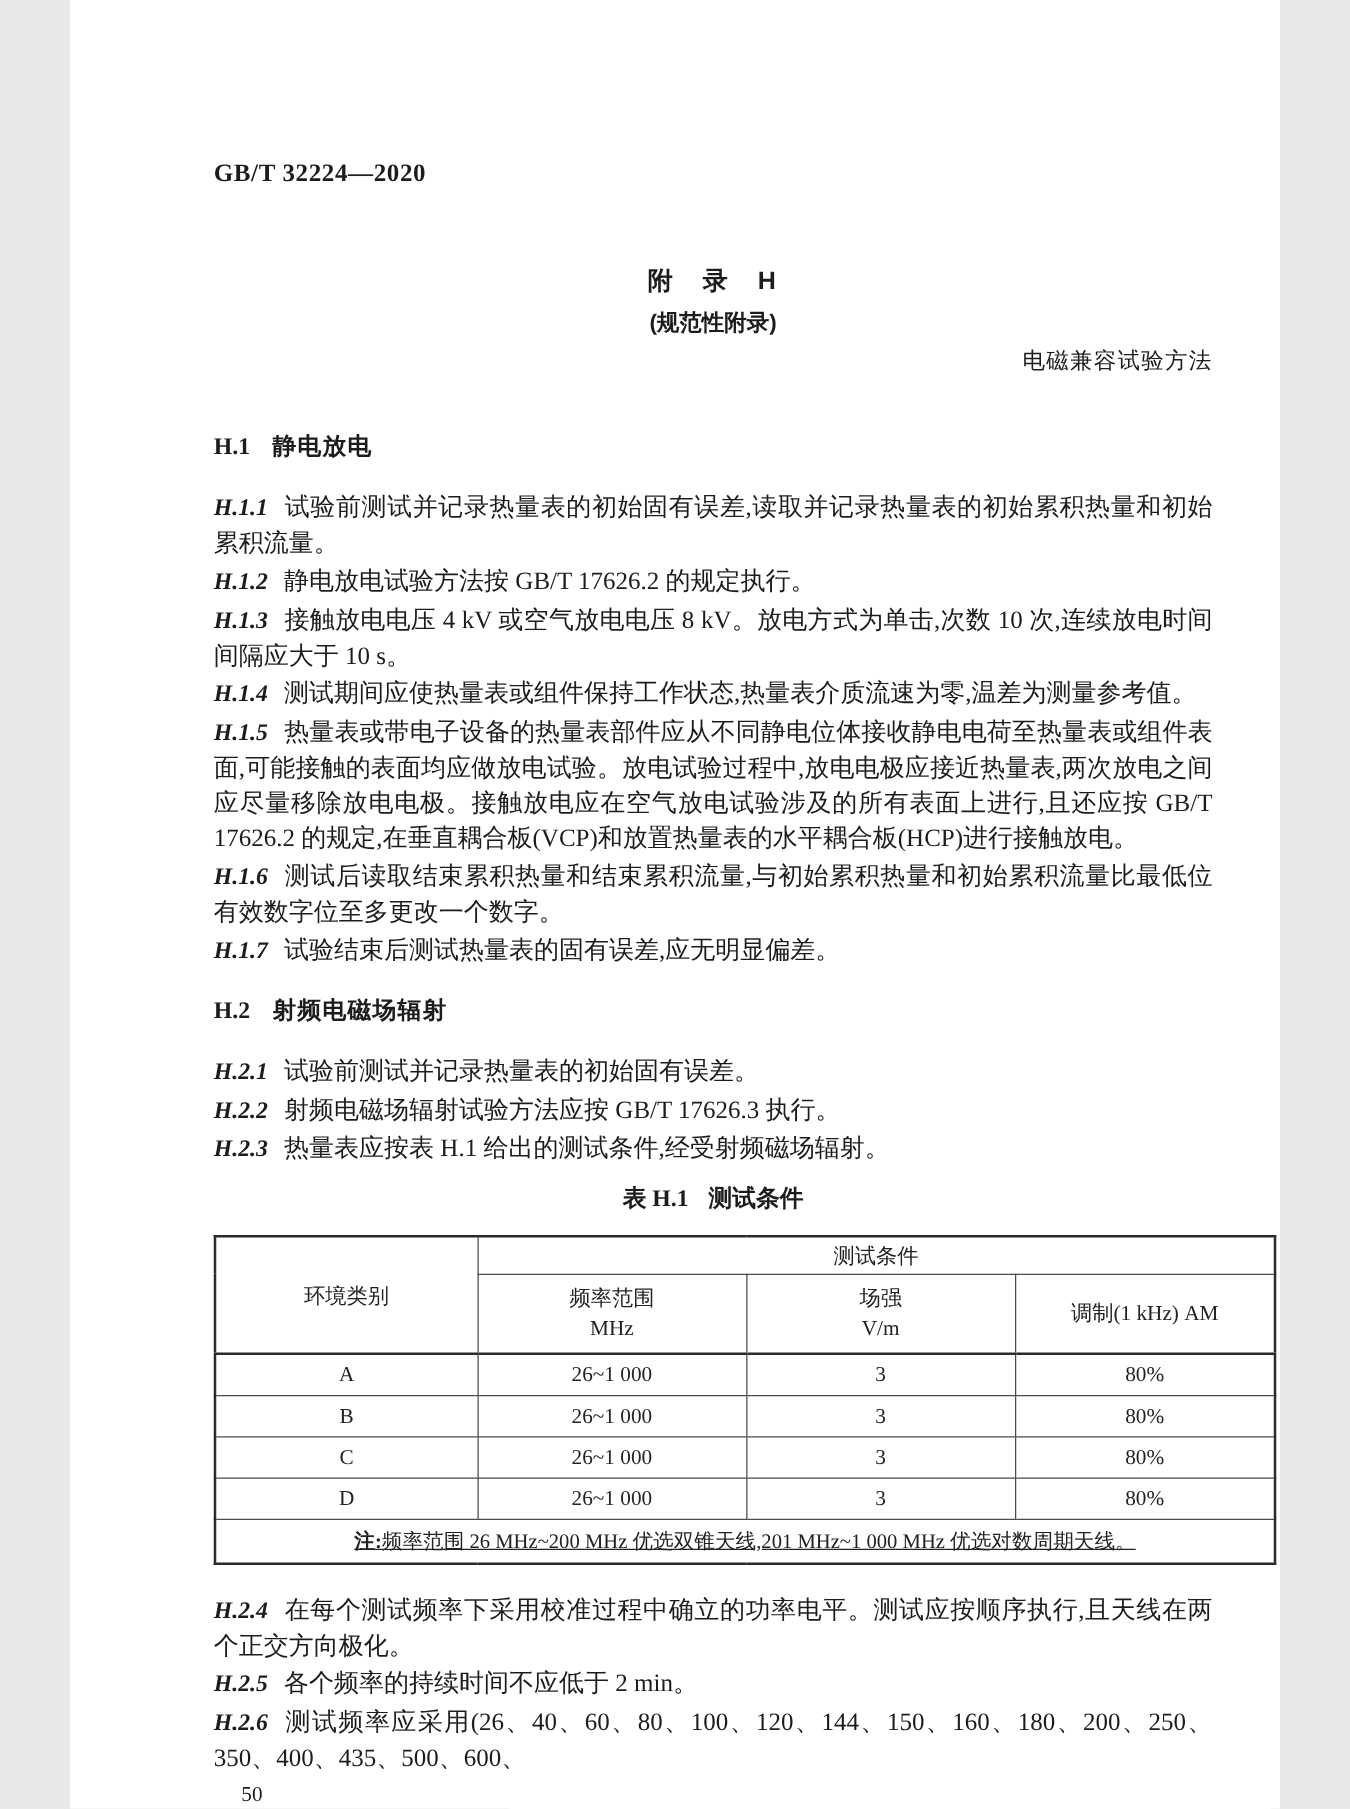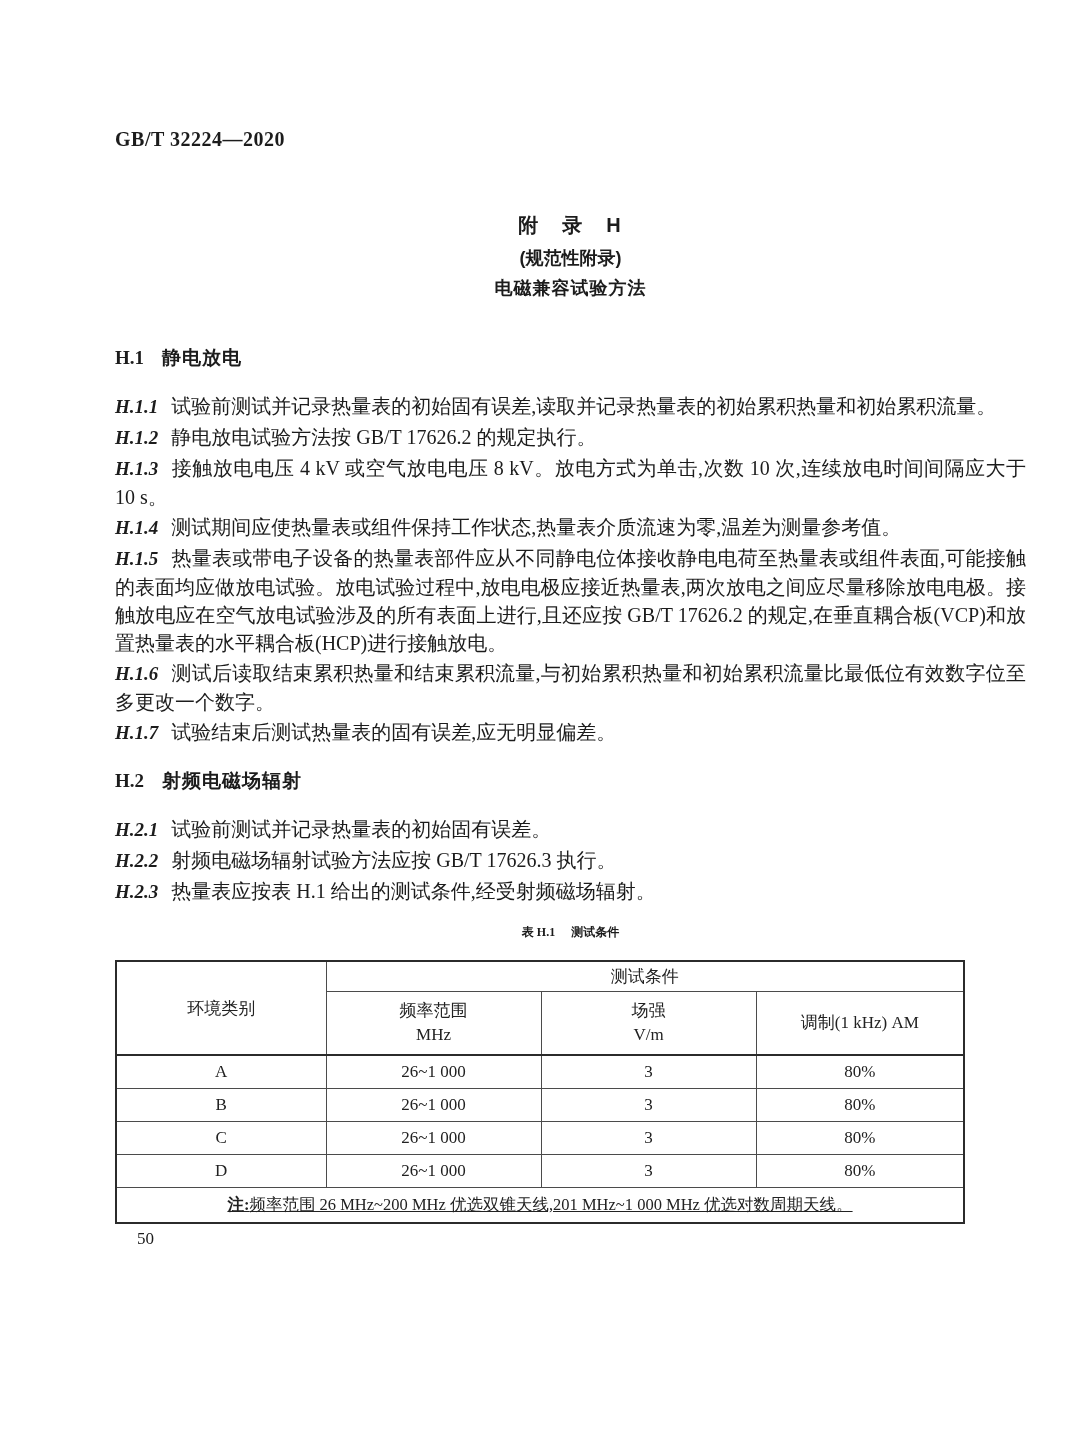--- a/index.html
+++ b/index.html
@@ -1,18 +1,18 @@
 <!DOCTYPE html>
 <html><head>
 <meta charset="utf-8">
 <style>
   html,body { margin:0; padding:0; background:#e8e8e8; }
   .page {
     position:relative;
-    width:1080px; height:1447px;
+    width:968px; height:1447px;
     margin:0 auto;
     background:#ffffff;
     color:#1c1c1c;
     font-family:"Liberation Serif","DejaVu Serif",serif;
     box-sizing:border-box;
     padding:128px 54px 0 115px;
     overflow:hidden;
   }
   .docnum {
     font-size:20px; font-weight:bold; line-height:22px; letter-spacing:0.5px;
@@ -21,39 +21,40 @@
   .title-main {
     font-size:20px; font-weight:bold; line-height:26px;
     font-family:"Liberation Sans","DejaVu Sans",sans-serif;
     letter-spacing:2px;
   }
   .title-sub {
     font-size:18px; font-weight:bold; line-height:24px; margin-top:8px;
     font-family:"Liberation Sans","DejaVu Sans",sans-serif;
   }
   .title-name {
-    font-size:18px; font-weight:bold; line-height:24px; margin-top:6px;
+    font-size:18px; font-weight:normal; line-height:24px; margin-top:6px;
     font-family:"Liberation Sans","DejaVu Sans",sans-serif;
     letter-spacing:1px;
+    text-align:right;
   }
   .sec-h { margin:44px 0 0 0; font-size:19px; line-height:28px; font-weight:bold; }
   .sec-h .hnum { font-family:Liberation Serif, serif; margin-right:18px; }
   .sec-h .htitle { font-family:"Liberation Sans","DejaVu Sans",sans-serif; letter-spacing:1px; }
   .sec-h2 { margin-top:20px; }
   .clauses { margin-top:20px; }
   .clauses2 { margin-top:20px; }
   .clauses3 { margin-top:22px; }
   p.clause {
     font-size:20px; line-height:28px; margin:2px 0;
     text-align:justify;
   }
   p.clause .cnum { font-weight:bold; margin-right:13px; white-space:nowrap; font-size:19px;font-style:italic; }
   .tbl-caption {
     margin-top:14px; text-align:center; font-weight:bold;
-    font-size:12px; line-height:24px;
+    font-size:19px; line-height:24px;
     font-family:"Liberation Sans","DejaVu Sans",sans-serif;
   }
   .tbl-caption .cap-label { font-family:"Liberation Serif","DejaVu Serif",serif; margin-right:16px; }
   table.h1-table {
     margin-top:16px; width:848px; border-collapse:collapse; table-layout:fixed;
     font-size:17px; color:#222;
   }
   table.h1-table td {
     border:1px solid #4b4b4b; text-align:center; vertical-align:middle; padding:0;
   }
@@ -157,16 +158,21 @@
       <td>80%</td>
     </tr>
     <tr class="note-row">
       <td colspan="4" class="note-cell">
         <span class="note-label">注:</span><span>频率范围 26 MHz~200 MHz 优选双锥天线,201 MHz~1 000 MHz 优选对数周期天线。</span>
       </td>
     </tr>
   </tbody>
     </table>
 
+  <div class="clauses clauses3">
+    <p class="clause"><b class="cnum">H.2.4</b><span>在每个测试频率下采用校准过程中确立的功率电平。测试应按顺序执行,且天线在两个正交方向极化。</span></p>
+    <p class="clause"><b class="cnum">H.2.5</b><span>各个频率的持续时间不应低于 2 min。</span></p>
+    <p class="clause"><b class="cnum">H.2.6</b><span>测试频率应采用(26、40、60、80、100、120、144、150、160、180、200、250、350、400、435、500、600、</span></p>
+  </div>
 
   <div class="pagenum">50</div>
 
 </div>
 
 </body></html>

